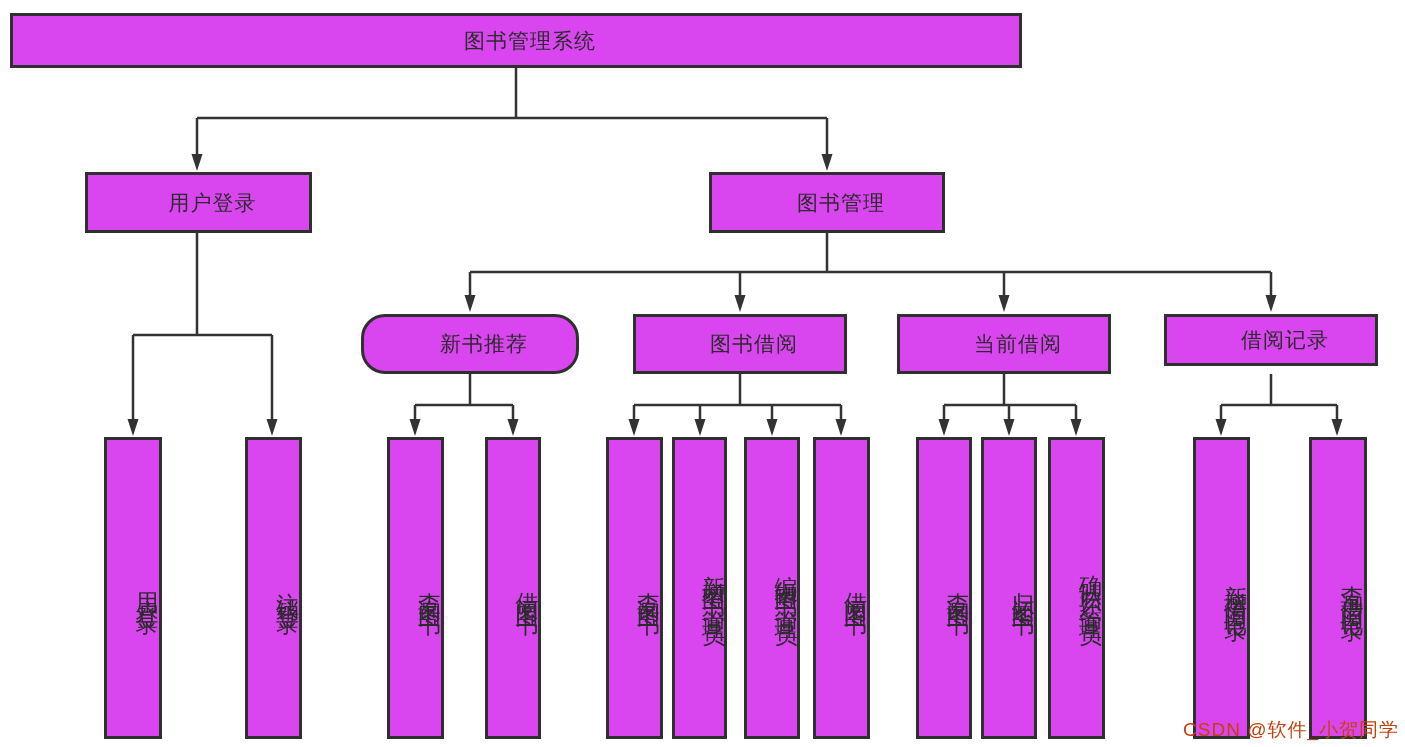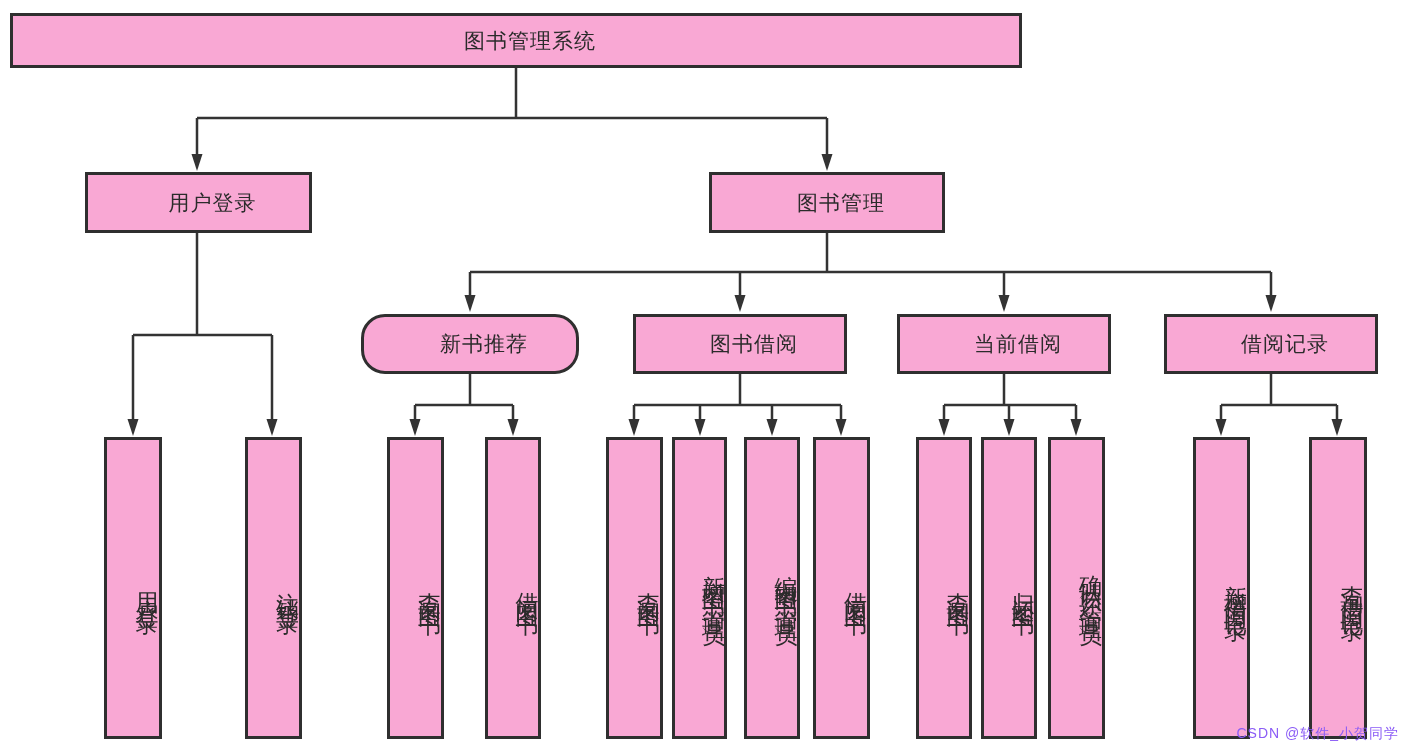--- a/index.html
+++ b/index.html
@@ -9,21 +9,21 @@
     background:#ffffff;
     font-family:"Liberation Sans", sans-serif;
     overflow:hidden;
   }
   #connectors {
     position:absolute; left:0; top:0; z-index:0;
   }
   .box {
     position:absolute;
     box-sizing:border-box;
-    background:#f9a8d4;
+    background:#d946ef;
     border:3px solid #2f2f2f;
     display:flex;
     align-items:center;
     justify-content:center;
     color:#2b2b2b;
     z-index:1;
     text-align:center;
     padding-left:28px;
   }
   .hbox { font-size:21px; letter-spacing:1px; }
@@ -31,23 +31,23 @@
     writing-mode:vertical-rl;
     text-orientation:mixed;
     font-size:23px;
     letter-spacing:7px;
     line-height:1.0;
   }
   .watermark {
     position:absolute;
     right:6px;
     bottom:4px;
-    font-size:14px;
+    font-size:19px;
     letter-spacing:1px;
-    color:#8b5cf6;
+    color:#c2410c;
     z-index:2;
     white-space:nowrap;
   }
 </style>
 </head>
 <body>
 
 <div id="stage">
 
   <svg id="connectors" width="1405" height="747" viewBox="0 0 1405 747">
@@ -83,21 +83,21 @@
   </svg>
 
   <div class="box hbox" style="left:10px; top:13px; width:1012px; height:55px;">图书管理系统</div>
 
   <div class="box hbox" style="left:85px; top:172px; width:227px; height:61px;">用户登录</div>
   <div class="box hbox" style="left:709px; top:172px; width:236px; height:61px;">图书管理</div>
 
   <div class="box hbox" style="left:361px; top:314px; width:218px; height:60px;border-radius:24px;">新书推荐</div>
   <div class="box hbox" style="left:897px; top:314px; width:214px; height:60px;">当前借阅</div>
   <div class="box hbox" style="left:633px; top:314px; width:214px; height:60px;">图书借阅</div>
-  <div class="box hbox" style="left:1164px; top:314px; width:214px; height:60px;">借阅记录</div>
+  <div class="box hbox" style="left:1164px; top:314px; width:214px; height:52px;">借阅记录</div>
 
   <div class="box leaf" style="left:104px; top:437px; width:58px; height:302px;">用户登录</div>
   <div class="box leaf" style="left:245px; top:437px; width:57px; height:302px;">注销登录</div>
 
   <div class="box leaf" style="left:387px; top:437px; width:57px; height:302px;">查询图书</div>
   <div class="box leaf" style="left:485px; top:437px; width:56px; height:302px;">借阅图书</div>
 
   <div class="box leaf" style="left:606px; top:437px; width:57px; height:302px;">查询图书</div>
   <div class="box leaf" style="left:672px; top:437px; width:55px; height:302px;">新增图书（管理员）</div>
   <div class="box leaf" style="left:744px; top:437px; width:56px; height:302px;">编辑图书（管理员）</div>

